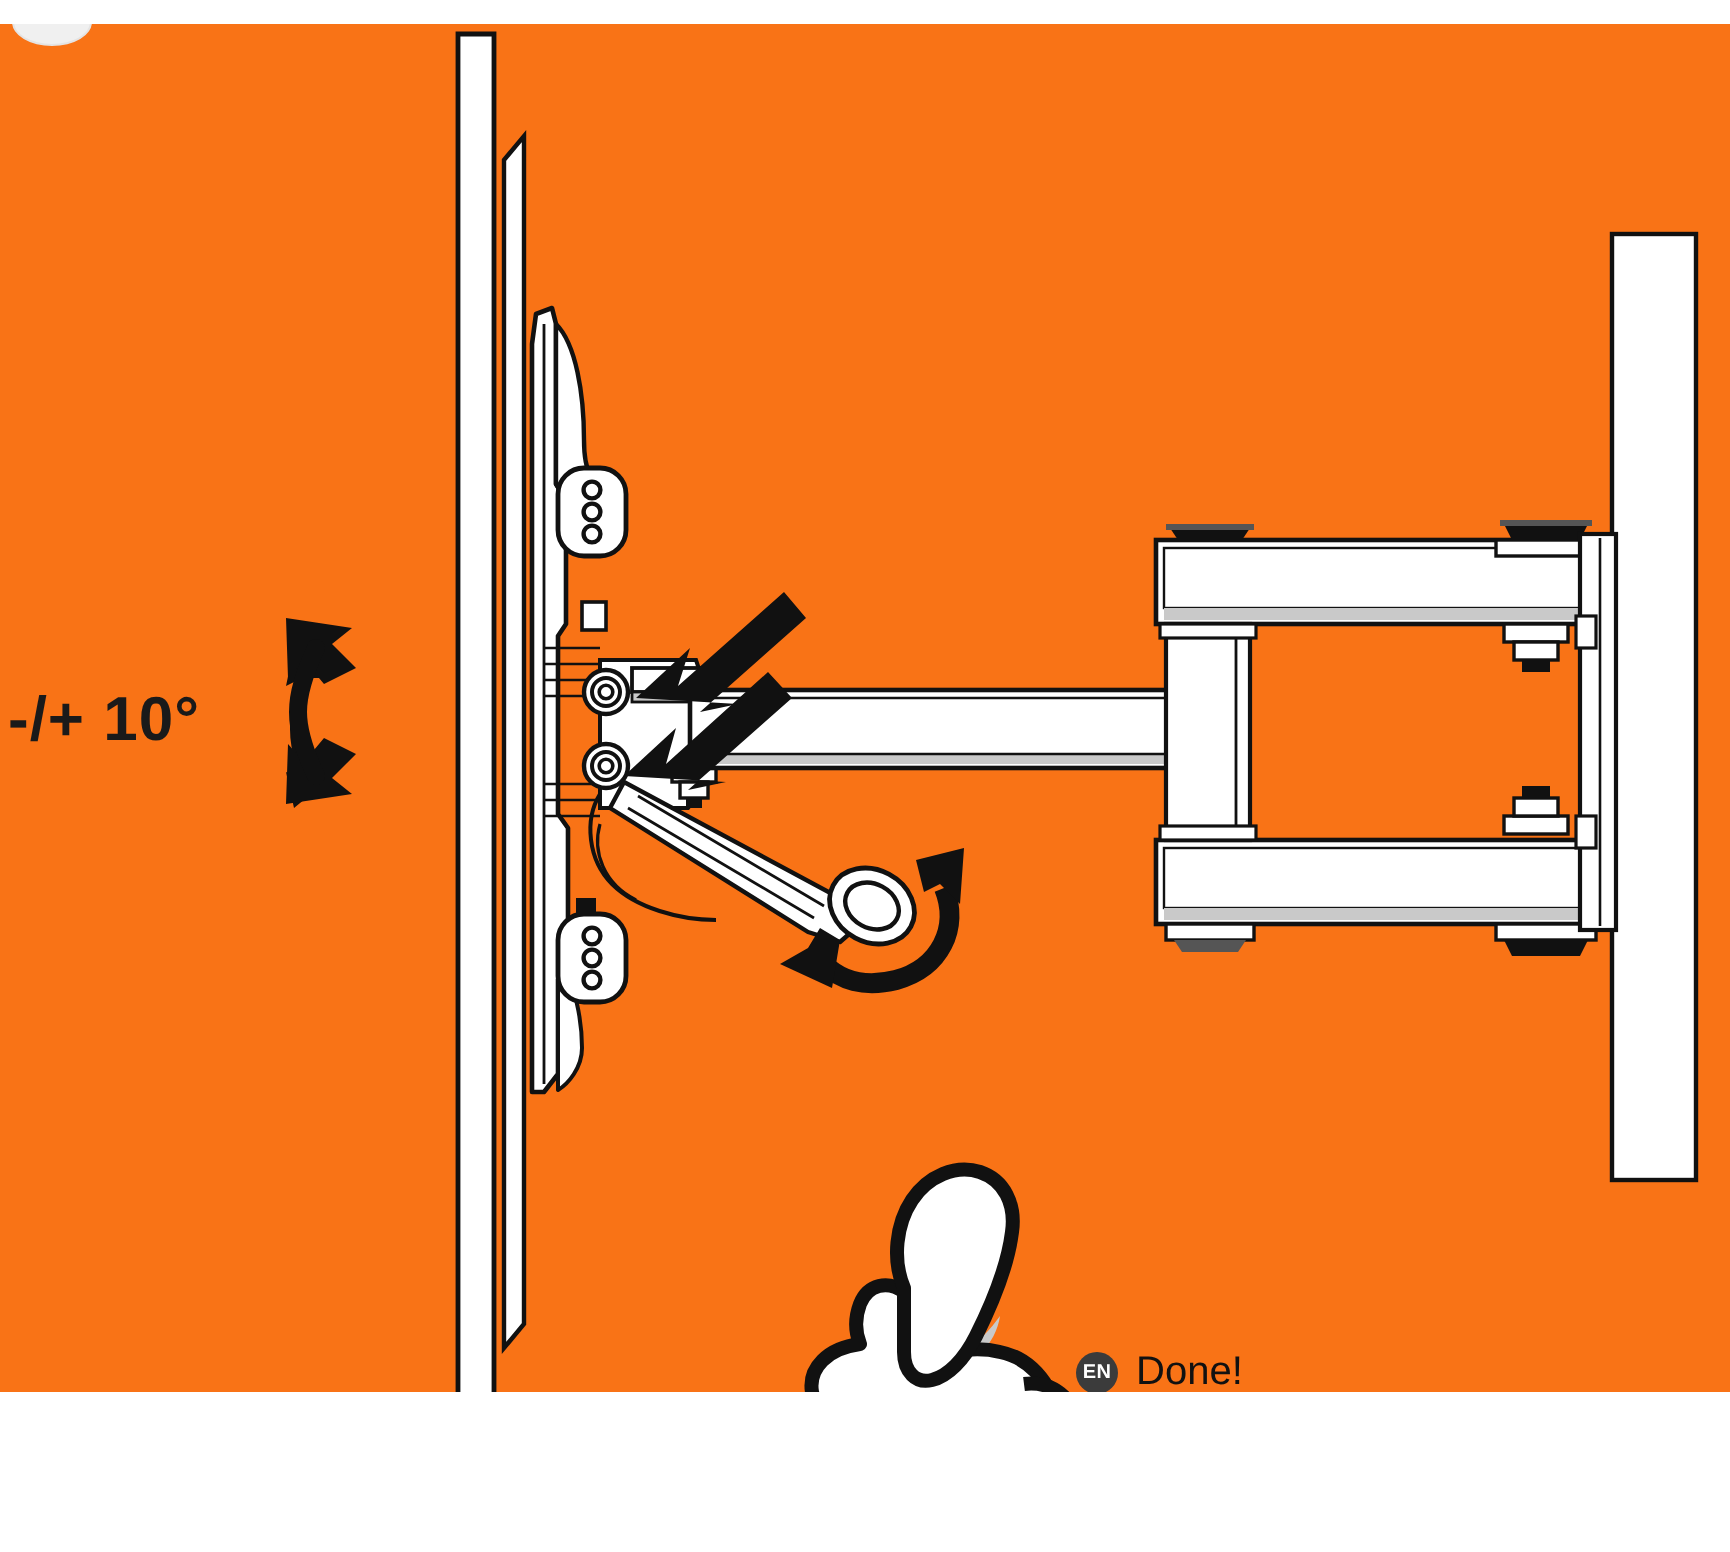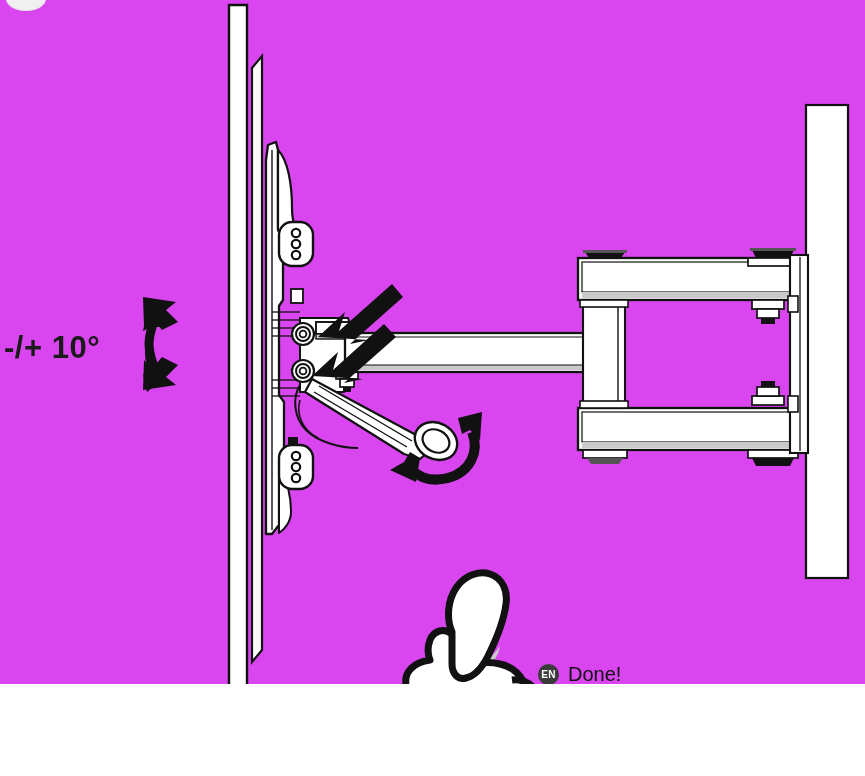--- a/index.html
+++ b/index.html
@@ -7,22 +7,23 @@
     padding: 0;
     background: #ffffff;
   }
   body {
     font-family: "Liberation Sans", sans-serif;
   }
   #page {
     position: relative;
     width: 865px;
     height: 684px;
-    background: #d946ef;
+    background: #f97316;
     overflow: hidden;
+    margin-top: 12px;
   }
   #diagram-svg {
     position: absolute;
     left: 0;
     top: 0;
     width: 865px;
     height: 776px;
     display: block;
   }
   .angle-label {

